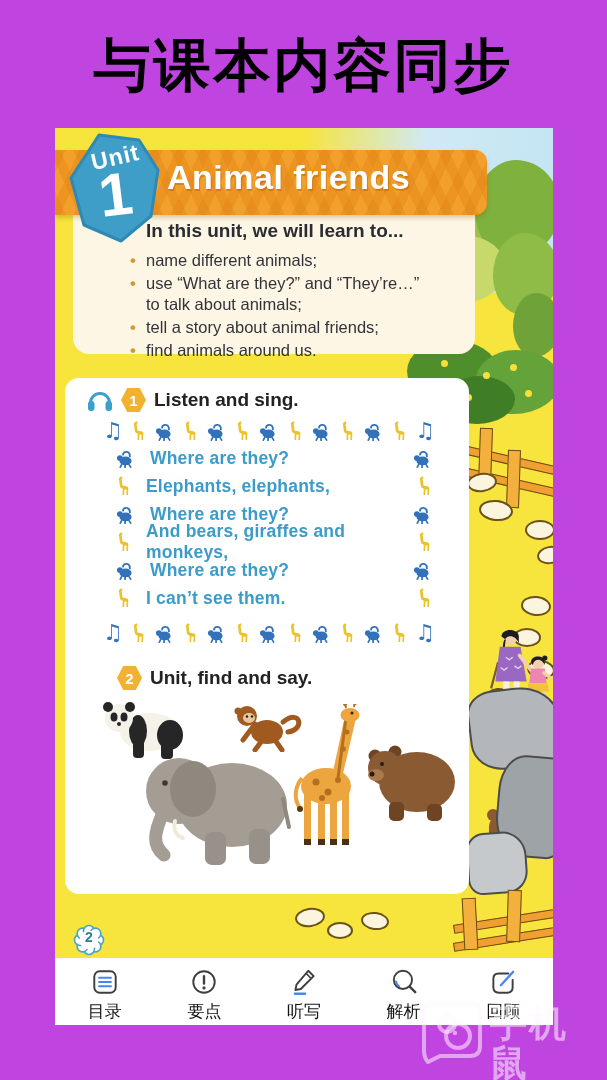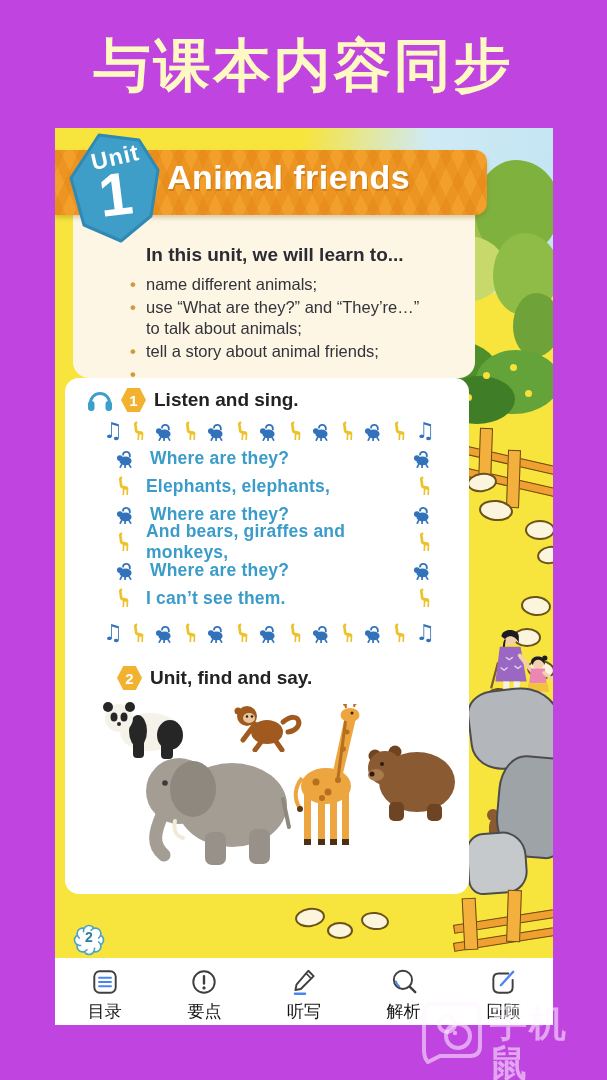--- a/index.html
+++ b/index.html
@@ -1,19 +1,19 @@
 <!DOCTYPE html>
 <html><head>
 <meta charset="utf-8">
 <style>
   html,body{margin:0;padding:0;background:#222;}
   .screen{position:relative;width:607px;height:1080px;background:#c044e0;overflow:hidden;
           font-family:"Liberation Sans",sans-serif;margin:0 auto;}
   
-  .app-title{position:absolute;top:28px;left:0;right:0;text-align:center;color:#fef9c3;
+  .app-title{position:absolute;top:28px;left:0;right:0;text-align:center;color:#000000;
              font-size:57px;font-weight:bold;letter-spacing:3px;}
   
   .book{position:absolute;left:55px;top:128px;width:498px;height:830px;background:#f7e43c;overflow:hidden;}
   .sky{position:absolute;left:250px;top:0;right:0;height:165px;
        background:linear-gradient(100deg,#f7e43c 0%,#cfeaf5 45%,#c2e4f2 100%);}
   .blob{position:absolute;border-radius:48% 52% 55% 45% / 52% 48% 52% 48%;}
   .stone{position:absolute;background:#fbf5dd;border:2px solid #6b5218;border-radius:50%;}
   .rail{position:absolute;background:#efa031;border:1.5px solid #6b4a10;}
   .post{position:absolute;background:#f3b03c;border:1.5px solid #6b4a10;}
   .rock{position:absolute;border:2px solid #4c4c4c;}
@@ -26,21 +26,21 @@
           box-shadow:0 3px 4px rgba(120,80,0,.25);}
   .banner-title{position:absolute;left:112px;top:8px;color:#fff;font-size:34px;font-weight:bold;
                 letter-spacing:.5px;text-shadow:1px 2px 0 rgba(170,90,0,.4);}
   
   .unit-badge{position:absolute;left:12px;top:4px;width:96px;height:114px;z-index:5;}
   .unit-word{position:absolute;left:24px;top:12px;color:#fff;font-size:23px;font-weight:bold;
              transform:rotate(-13deg);letter-spacing:1px;}
   .unit-num{position:absolute;left:32px;top:28px;color:#fff;font-size:60px;font-weight:bold;
             transform:rotate(-7deg);}
   
-  .intro{position:absolute;left:18px;top:72px;width:402px;height:178px;background:#fdf6e4;
+  .intro{position:absolute;left:18px;top:48px;width:402px;height:178px;background:#fdf6e4;
          border-radius:16px;z-index:3;}
   .intro-head{position:absolute;left:73px;top:44px;font-size:19px;font-weight:bold;color:#2b2b33;}
   .intro-list{position:absolute;left:55px;top:74px;width:300px;margin:0;padding:0;list-style:none;}
   .intro-list li{position:relative;padding-left:18px;font-size:16.5px;color:#33333b;line-height:21px;
                  margin-bottom:2px;}
   .intro-list li .dot{position:absolute;left:2px;top:0;color:#cf9a3a;font-weight:bold;}
   
   .actbox{position:absolute;left:10px;top:250px;width:404px;height:516px;background:#ffffff;
           border-radius:14px;z-index:3;}
   .act-head{display:flex;align-items:center;gap:8px;height:28px;margin:8px 0 4px 22px;}
@@ -176,21 +176,21 @@
       <span class="unit-word">Unit</span>
       <span class="unit-num">1</span>
     </div>
 
     <div class="intro">
       <div class="intro-head">In this unit, we will learn to...</div>
       <ul class="intro-list">
         <li><span class="dot">•</span><span>name different animals;</span></li>
         <li><span class="dot">•</span><span>use “What are they?” and “They’re…” to talk about animals;</span></li>
         <li><span class="dot">•</span><span>tell a story about animal friends;</span></li>
-        <li><span class="dot">•</span></li>
+        <li><span class="dot">•</span><span>find animals around us.</span></li>
       </ul>
     </div>
 
     <div class="actbox">
 
       <div class="act-head">
         <svg viewBox="0 0 26 24" style="width:26px;height:24px;">
           <path d="M3.5,15 A9.5,9.5 0 0 1 22.5,15" fill="none" stroke="#3d9fcb" stroke-width="3"></path>
           <rect x="1" y="13" width="6.5" height="10" rx="3" fill="#3d9fcb"></rect>
           <rect x="18.5" y="13" width="6.5" height="10" rx="3" fill="#3d9fcb"></rect>

